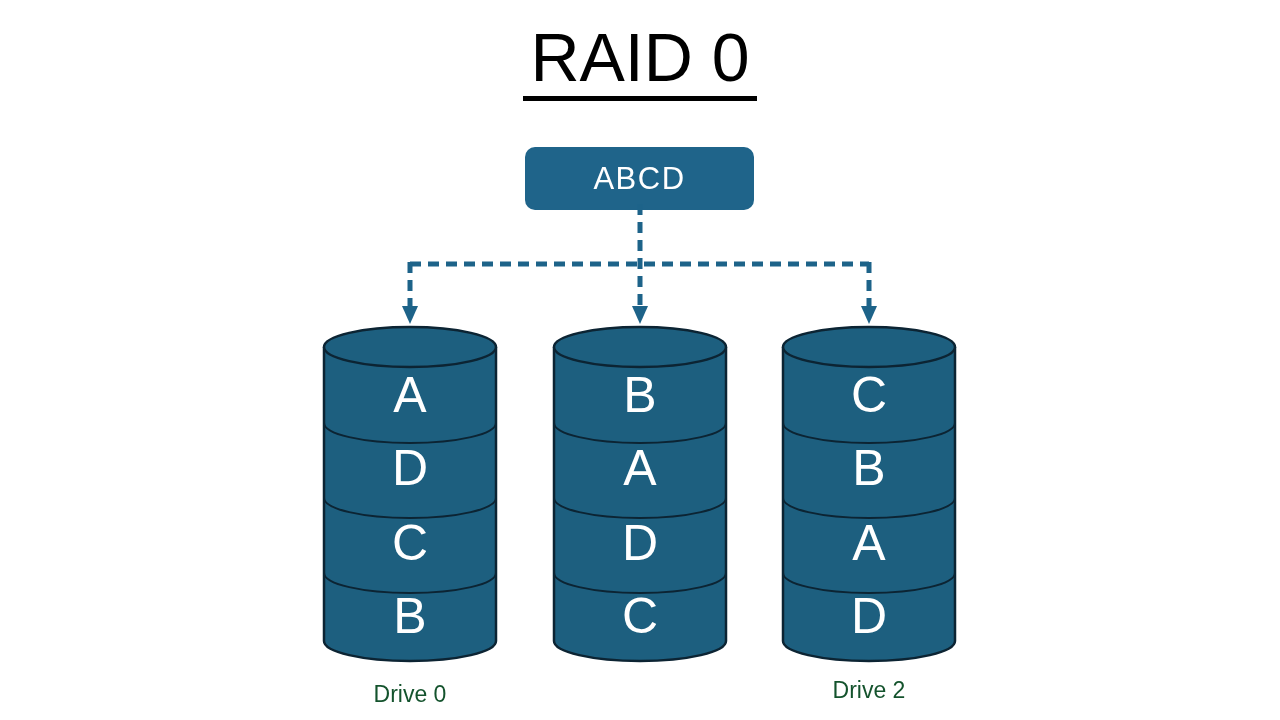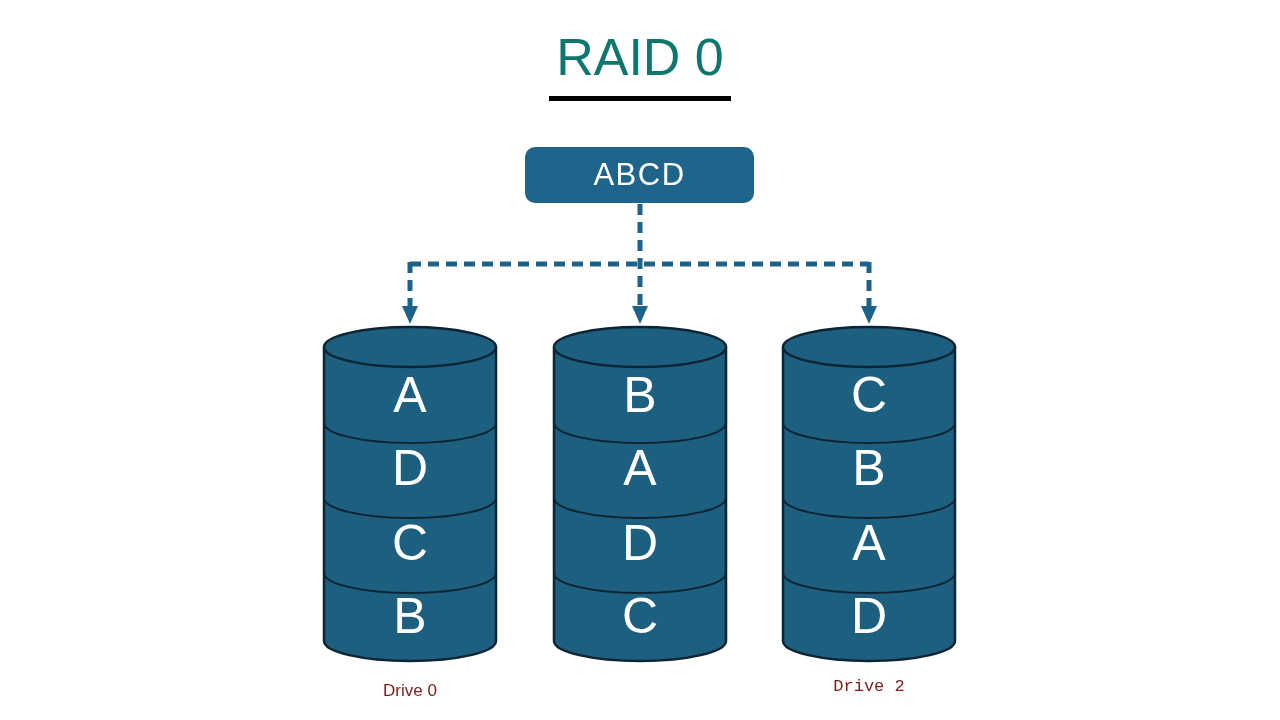--- a/index.html
+++ b/index.html
@@ -17,39 +17,39 @@
   }
 
   
   .title {
     position: absolute;
     top: 22px;
     left: 0;
     width: 100%;
     margin: 0;
     text-align: center;
-    font-size: 52px;
+    font-size: 68px;
     line-height: 70px;
     font-weight: 400;
-    color: #0f766e;
+    color: #000000;
     letter-spacing: 0px;
   }
   .title .underline {
     display: inline-block;
     padding: 0 7px 4px 7px;
     border-bottom: 5px solid #000000;
   }
 
   
   .source-box {
     position: absolute;
     left: 525px;
     top: 147px;
     width: 229px;
-    height: 56px;
+    height: 63px;
     background: #1f648a;
     border-radius: 10px;
     display: flex;
     align-items: center;
     justify-content: center;
   }
   .source-box .label {
     color: #ffffff;
     font-size: 31px;
     letter-spacing: 1.5px;
@@ -100,26 +100,25 @@
   }
   .blk {
     fill: #ffffff;
     font-family: "Liberation Sans", sans-serif;
     font-size: 50px;
     text-anchor: middle;
     dominant-baseline: central;
   }
   .drive-label {
     margin-top: 6px;
-    font-size: 17px;
-    color: #7f1d1d;
+    font-size: 23px;
+    color: #14532d;
   }
   .drive-2 .drive-label {
     margin-top: 2px;
-    font-family: Liberation Mono, monospace;
   }
 </style>
 </head>
 <body>
 
 <div class="stage">
 
   <h1 class="title"><span class="underline">RAID 0</span></h1>
 
   <div class="source-box">

